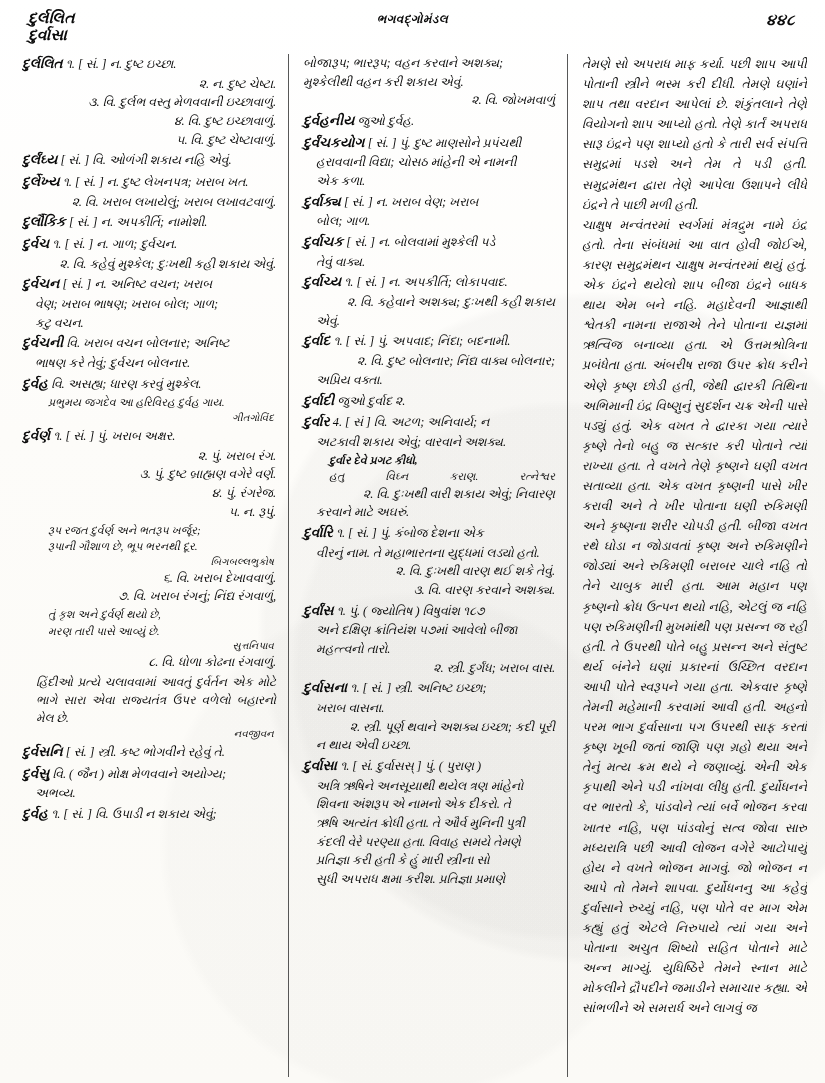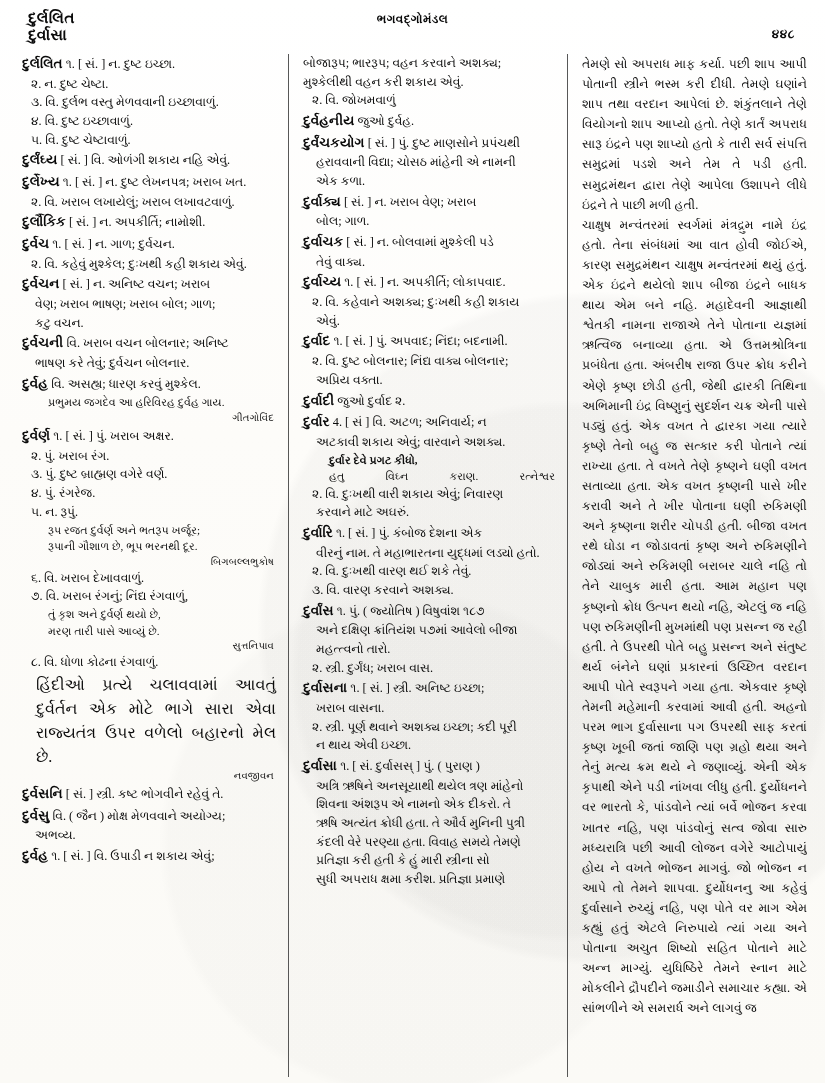--- a/index.html
+++ b/index.html
@@ -14,37 +14,37 @@
   
   .paper{
     position:absolute;inset:0;
     background:
       radial-gradient(circle at 72% 58%, rgba(0,0,0,0.022) 0 38%, rgba(0,0,0,0) 39%),
       radial-gradient(circle at 68% 62%, rgba(0,0,0,0.02) 0 30%, rgba(0,0,0,0) 31%),
       radial-gradient(circle at 50% 78%, rgba(0,0,0,0.016) 0 26%, rgba(0,0,0,0) 27%),
       linear-gradient(180deg,#ffffff 0%,#fdfcf9 40%,#fbfaf6 100%);
     pointer-events:none;
   }
-  .page{position:absolute;inset:0;padding:0;}
+  .page{position:absolute;inset:0;padding:0;font-style:italic;}
 
   
   .runhead{
     position:absolute;left:0;right:0;top:10px;height:34px;
     padding:0 22px;
   }
   .rh-left{position:absolute;left:28px;top:0;text-align:left;}
   .rh-left .l1{display:block;font-weight:bold;font-size:15.5px;line-height:16px;letter-spacing:.2px;}
   .rh-left .l2{display:block;font-weight:bold;font-size:15.5px;line-height:17px;letter-spacing:.2px;}
   .rh-center{
     position:absolute;left:0;right:0;top:2px;text-align:center;
     font-weight:bold;font-size:12px;letter-spacing:.4px;
   }
   .rh-right{
-    position:absolute;right:30px;top:17px;
-    font-weight:bold;font-size:12px;letter-spacing:.6px;
+    position:absolute;right:30px;top:2px;
+    font-weight:bold;font-size:15px;letter-spacing:.6px;
   }
 
   
   .cols{
     position:absolute;left:22px;right:18px;top:54px;bottom:6px;
     display:flex;
     align-items:stretch;
   }
   .col{
     position:relative;
@@ -60,37 +60,37 @@
     border-left:1.1px solid #3a3a3a;
     margin:0 0;
     opacity:.85;
   }
 
   
   .entry{margin:0 0 1px 0;}
   .hw{font-weight:bold;font-size:13.6px;letter-spacing:.1px;}
   .ln{display:block;}
   .ln.hang{padding-left:13px;text-indent:-13px;}
-  .ln.sense{padding-left:20px;text-indent:-11px;}
+  .ln.sense{padding-left:20px;text-indent:-11px;text-align:right;}
   .ln.cont{padding-left:13px;}
   .quote{
     display:block;
     font-size:11px;
     padding-left:26px;
     line-height:1.5;
     letter-spacing:.1px;
   }
   .quote .q2{display:block;}
   .quote .qwide{display:flex;justify-content:space-between;gap:18px;}
   .src{
     display:block;text-align:right;font-size:10px;
     letter-spacing:.2px;padding-right:2px;margin-top:-1px;
   }
   .para{
-    display:block;font-size:16px;line-height:1.5;
+    display:block;font-size:12px;line-height:1.5;
     padding-left:14px;text-align:justify;text-align-last:left;
   }
   .body3{
     display:block;font-size:12.4px;line-height:1.62;
     text-align:justify;text-align-last:left;
     letter-spacing:.1px;
   }
   .bold-inline{font-weight:bold;}
 </style>
 </head>

